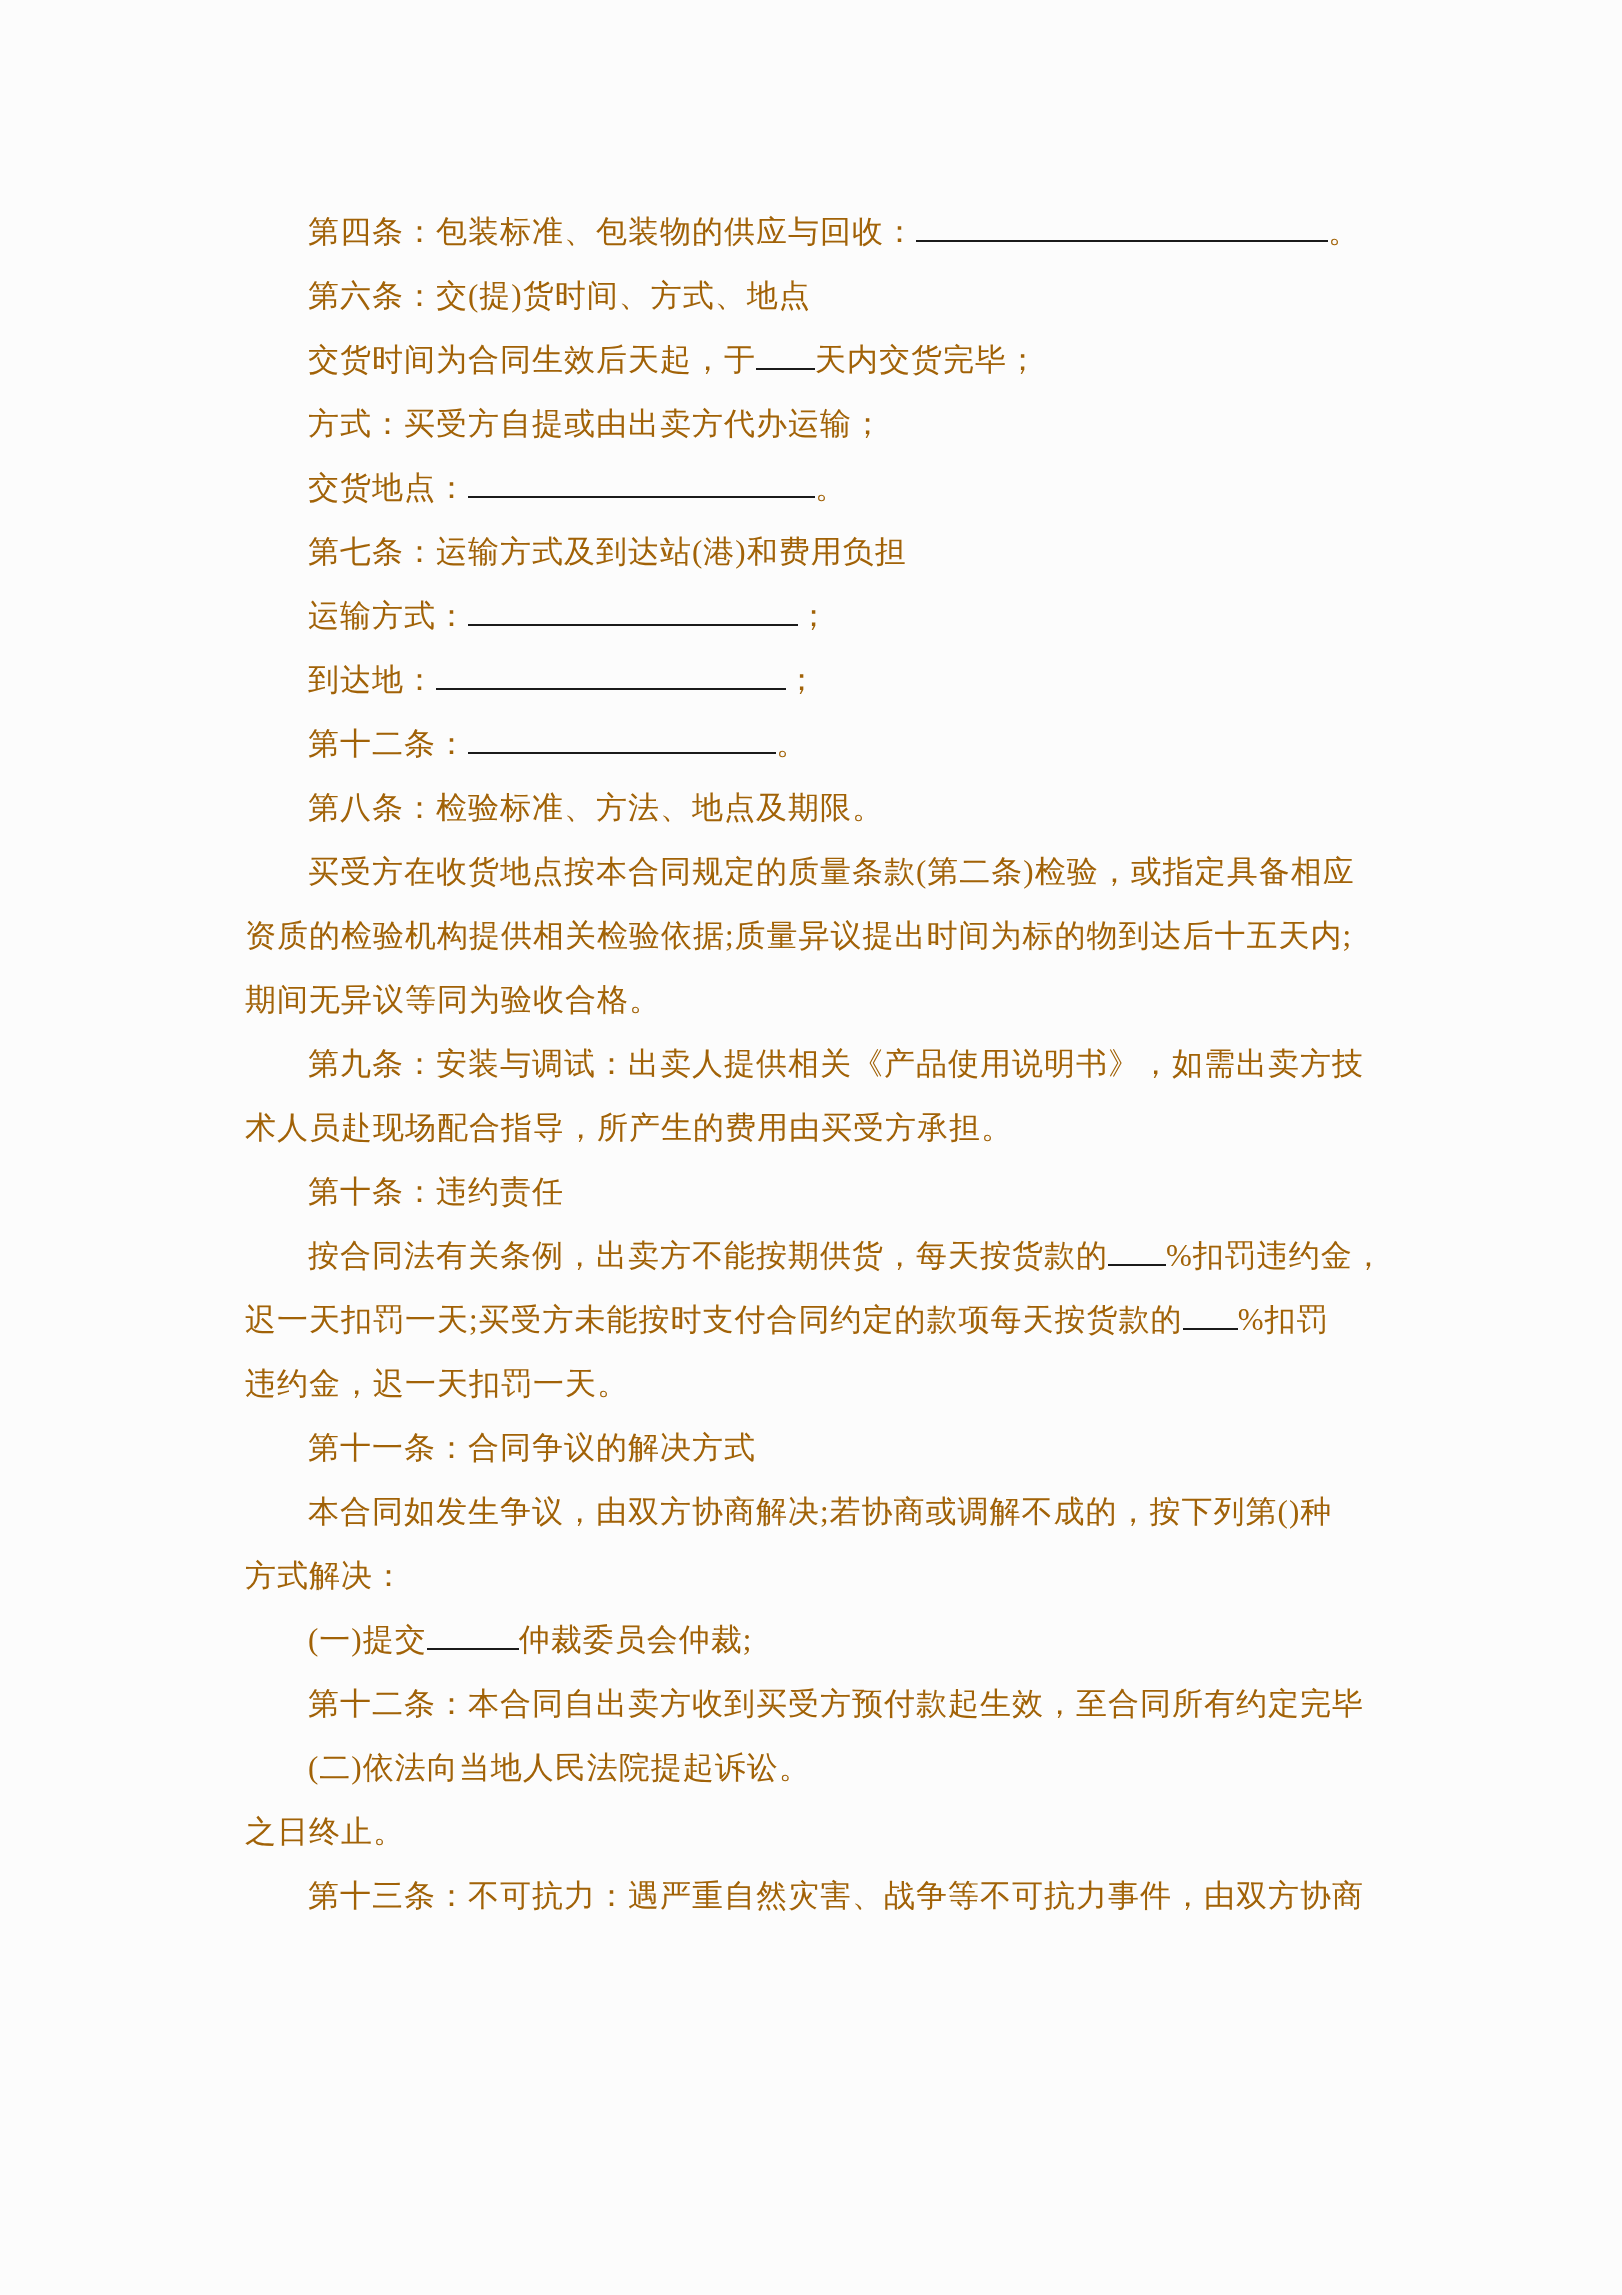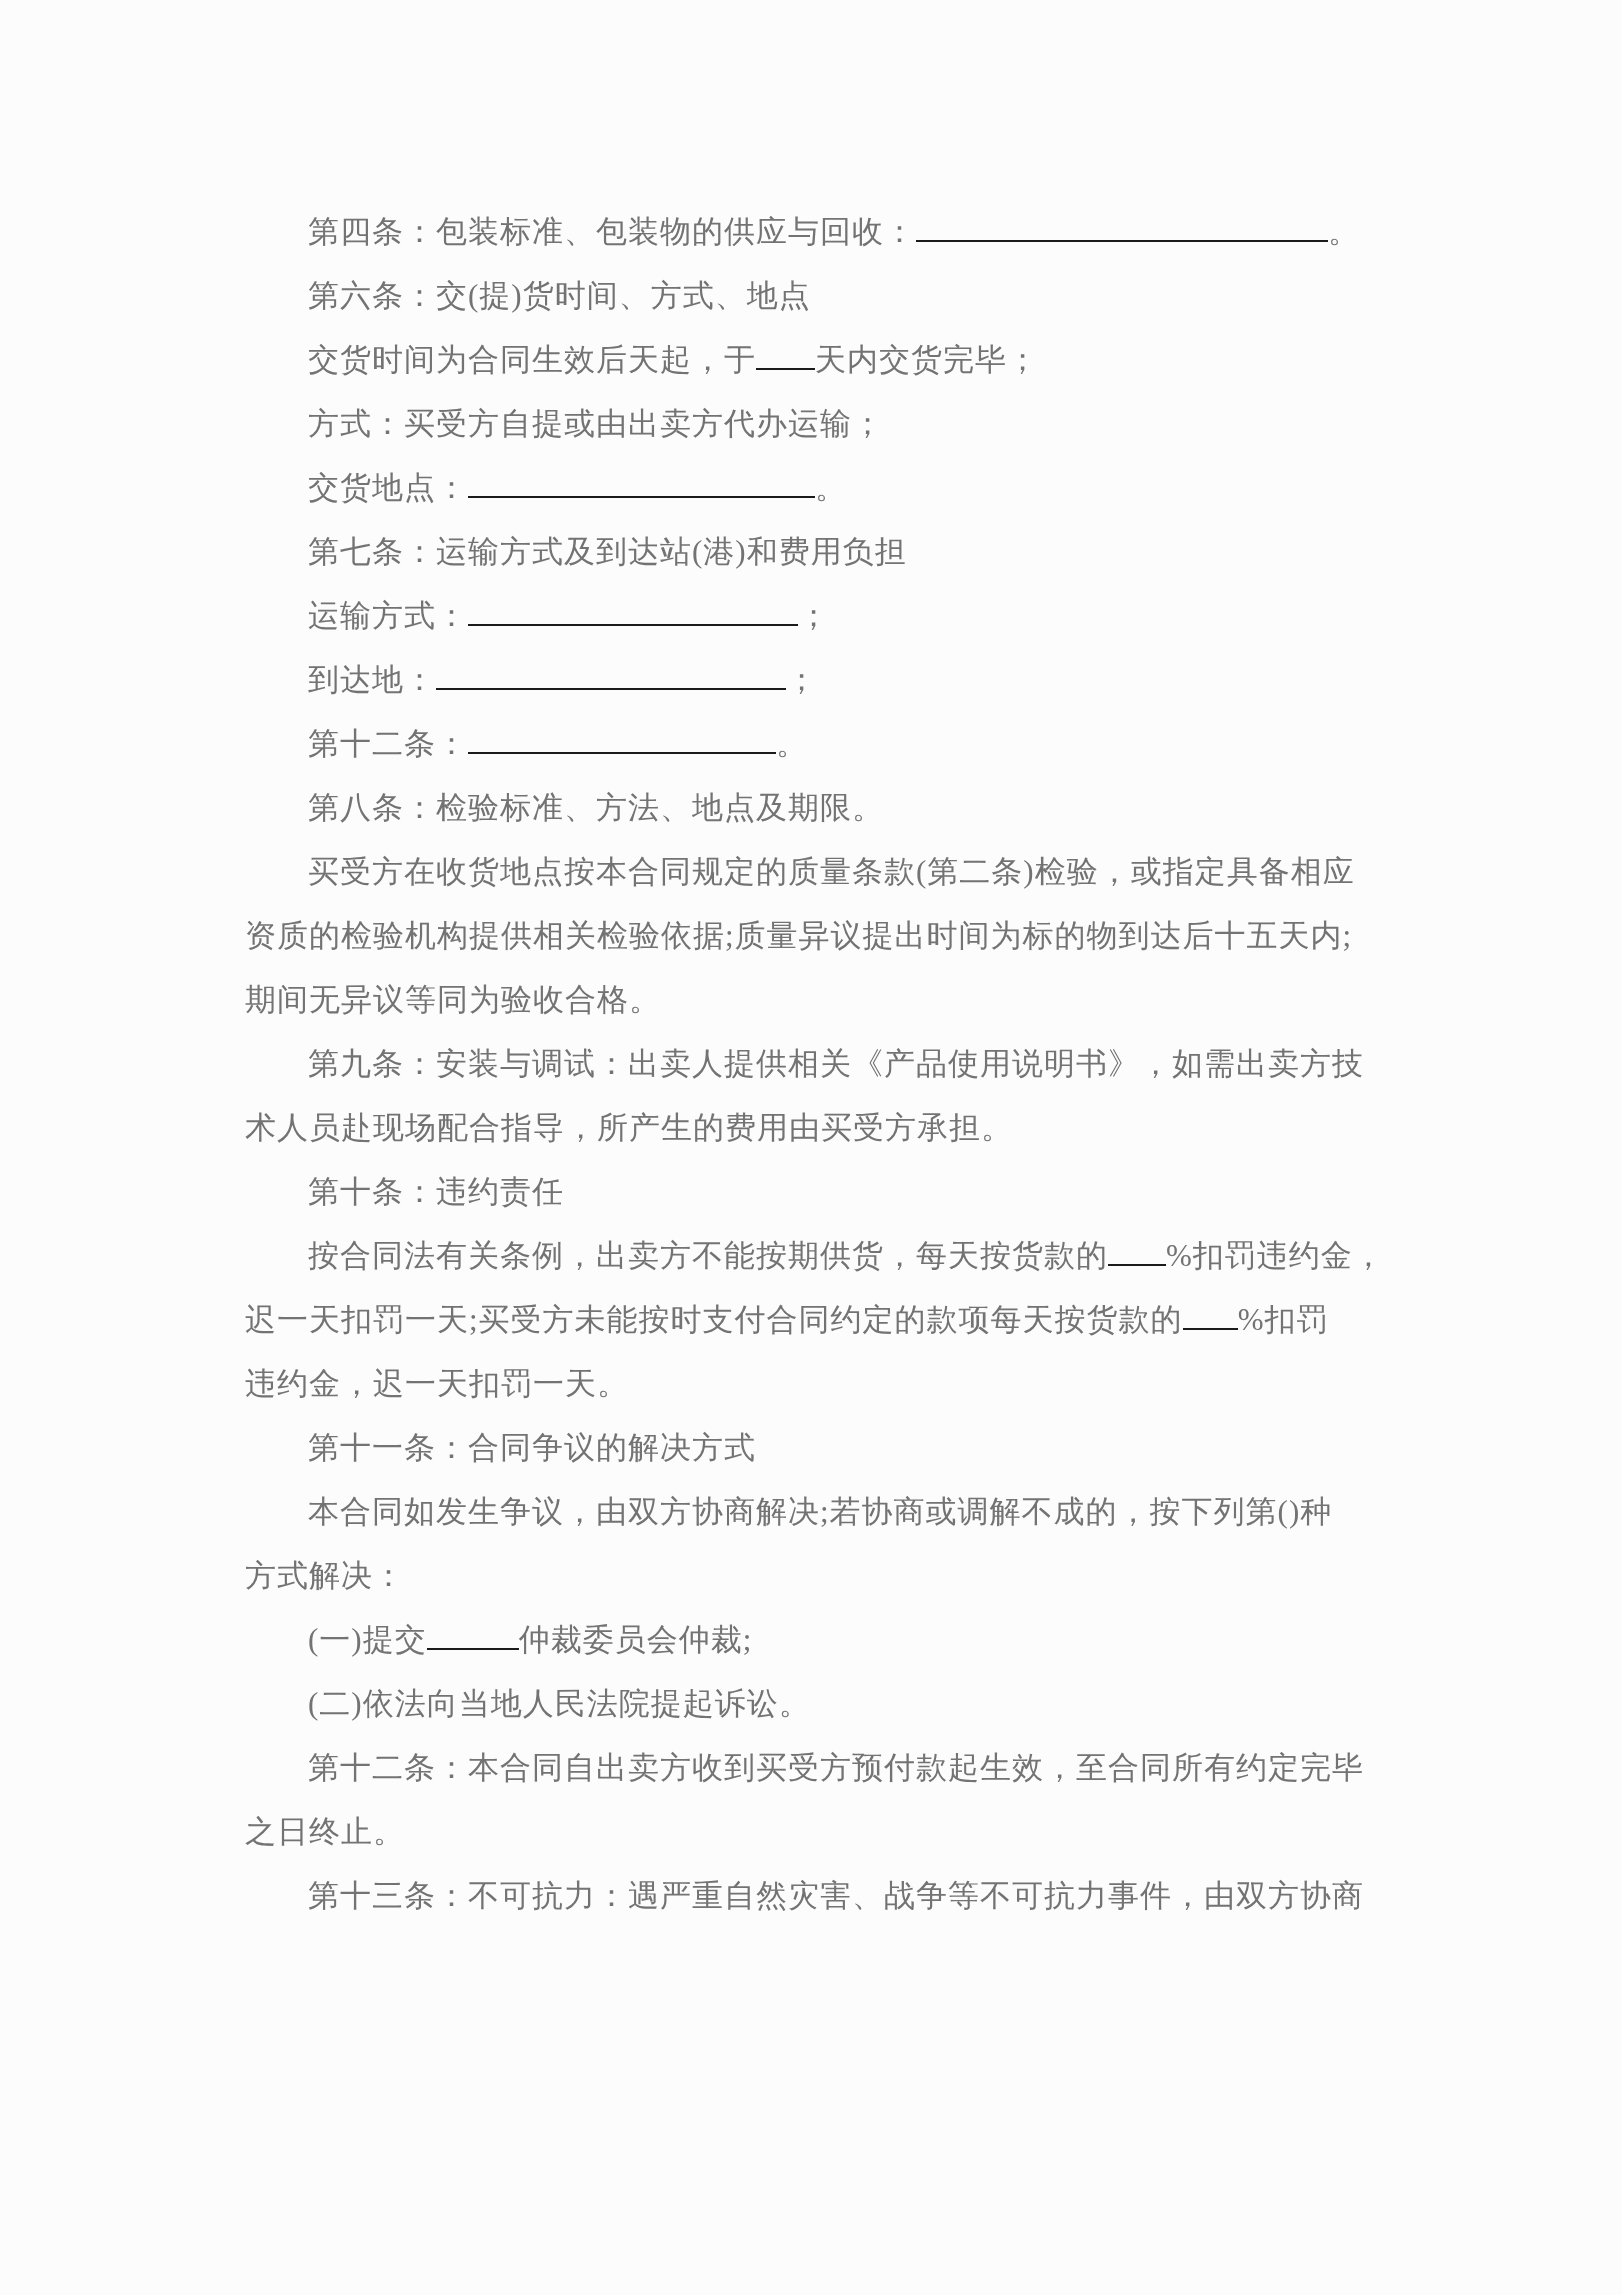--- a/index.html
+++ b/index.html
@@ -19,21 +19,21 @@
     font-family: "Liberation Serif", "DejaVu Serif", serif;
   }
   .doc-body {
     width: 100%;
   }
   .line {
     height: 64px;
     line-height: 64px;
     font-size: 31px;
     letter-spacing: 1px;
-    color: #737373;
+    color: #a16207;
     white-space: nowrap;
   }
   .line.indent {
     padding-left: 63px;
   }
   .u {
     display: inline-block;
     height: 0.92em;
     border-bottom: 2px solid #1b1b1b;
     vertical-align: baseline;
@@ -60,19 +60,19 @@
       <div class="line indent"><span>第九条：安装与调试：出卖人提供相关《产品使用说明书》，如需出卖方技</span></div>
       <div class="line"><span>术人员赴现场配合指导，所产生的费用由买受方承担。</span></div>
       <div class="line indent"><span>第十条：违约责任</span></div>
       <div class="line indent"><span>按合同法有关条例，出卖方不能按期供货，每天按货款的</span><span class="u" style="width: 58px;"></span><span>%扣罚违约金，</span></div>
       <div class="line"><span>迟一天扣罚一天;买受方未能按时支付合同约定的款项每天按货款的</span><span class="u" style="width: 55px;"></span><span>%扣罚</span></div>
       <div class="line"><span>违约金，迟一天扣罚一天。</span></div>
       <div class="line indent"><span>第十一条：合同争议的解决方式</span></div>
       <div class="line indent"><span>本合同如发生争议，由双方协商解决;若协商或调解不成的，按下列第()种</span></div>
       <div class="line"><span>方式解决：</span></div>
       <div class="line indent"><span>(一)提交</span><span class="u" style="width: 92px;"></span><span>仲裁委员会仲裁;</span></div>
+      <div class="line indent"><span>第十二条：本合同自出卖方收到买受方预付款起生效，至合同所有约定完毕</span></div>
       <div class="line indent"><span>(二)依法向当地人民法院提起诉讼。</span></div>
-      <div class="line indent"><span>第十二条：本合同自出卖方收到买受方预付款起生效，至合同所有约定完毕</span></div>
       <div class="line"><span>之日终止。</span></div>
       <div class="line indent"><span>第十三条：不可抗力：遇严重自然灾害、战争等不可抗力事件，由双方协商</span></div>
     </div>
 </div>
 
 
 </body></html>

